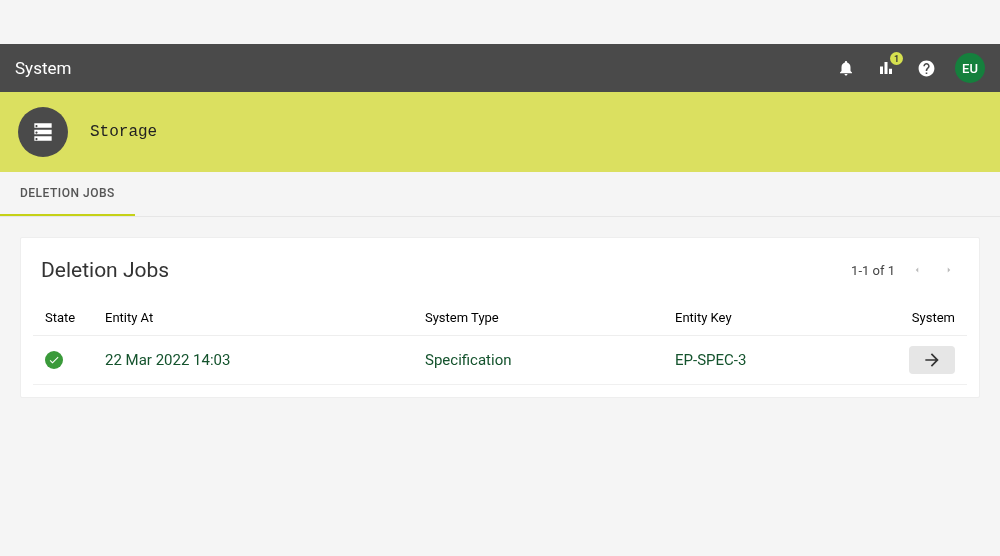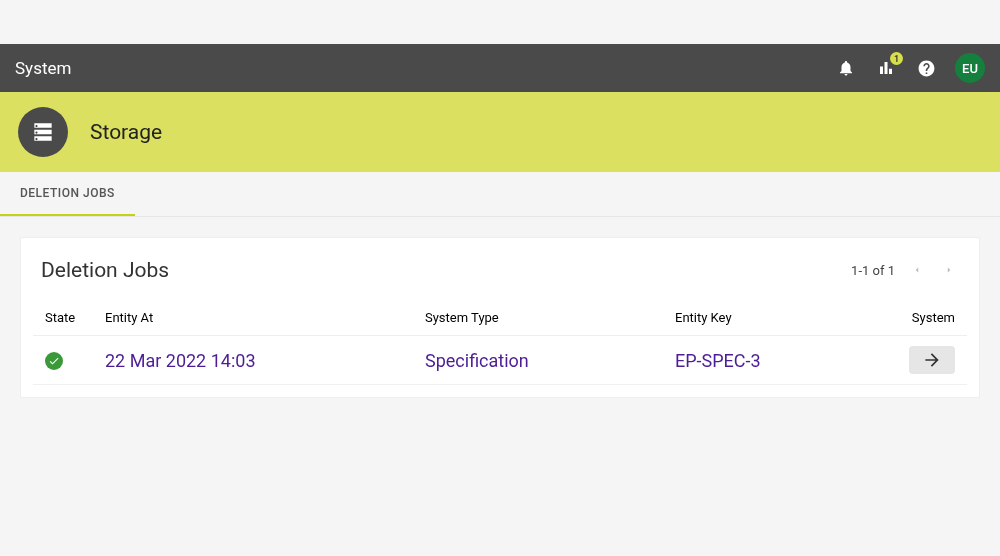--- a/index.html
+++ b/index.html
@@ -81,23 +81,24 @@
     .hero .circle {
       width: 50px;
       height: 50px;
       border-radius: 50%;
       background: #4a4a4a;
       display: flex;
       align-items: center;
       justify-content: center;
     }
     .hero .page-title {
-      font-size: 21px;
+      font-size: 16px;
       font-weight: 400;
       color: #222;
+      font-family: Liberation Mono, monospace;
     }
 
     
     .tabs {
       background: #f5f5f5;
       border-bottom: 1px solid #e6e6e6;
       display: flex;
     }
     .tab {
       padding: 14px 20px;
@@ -160,22 +161,22 @@
     thead th {
       text-align: left;
       font-size: 13px;
       font-weight: 400;
       color: #000000;
       padding: 10px 12px;
       border-bottom: 1px solid #eee;
     }
     thead th.actions-col { text-align: right; }
     tbody td {
-      font-size: 18px;
-      color: #4c1d95;
+      font-size: 15px;
+      color: #14532d;
       padding: 10px 12px;
       border-bottom: 1px solid #f0f0f0;
       vertical-align: middle;
     }
     tbody td.actions-col { text-align: right; }
     .state-cell { width: 60px; }
     .started-cell { width: 320px; }
     .entity-type-cell { width: 250px; }
 
     .check-icon {

